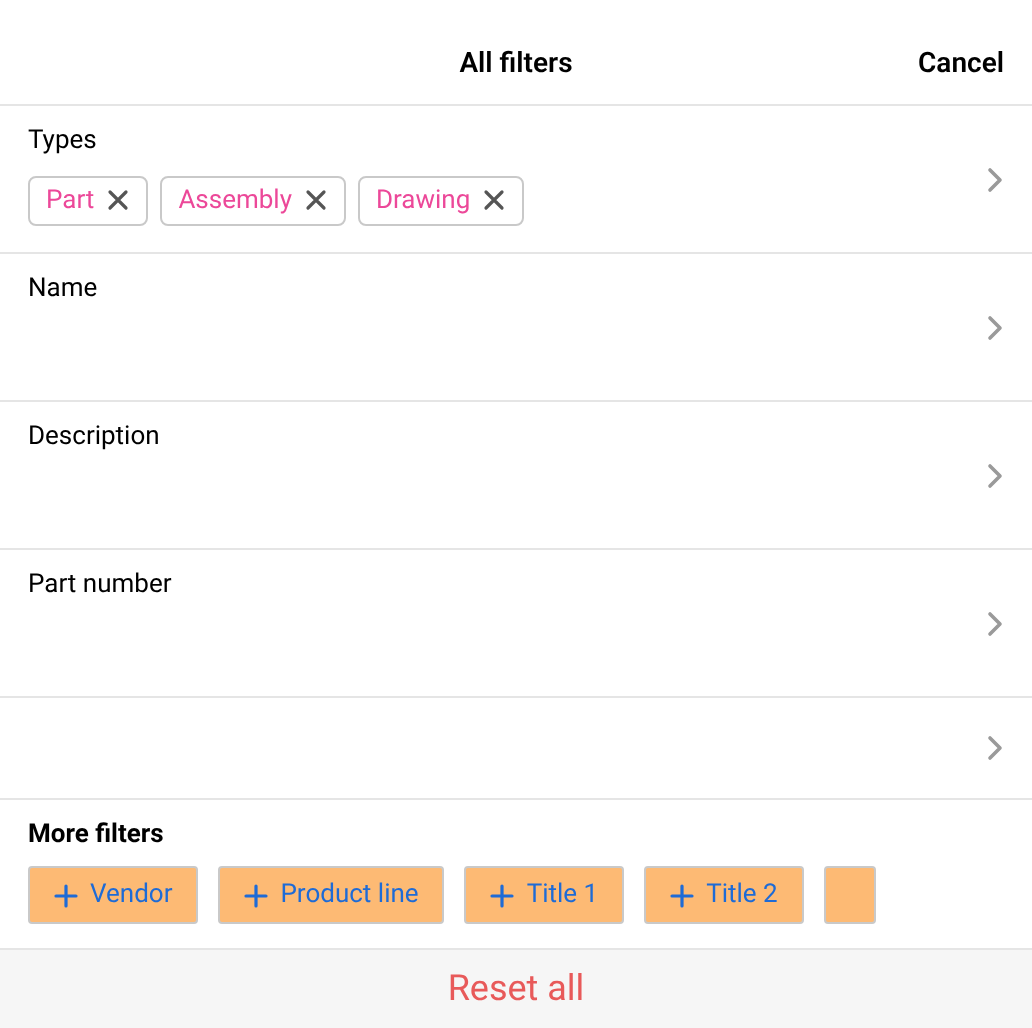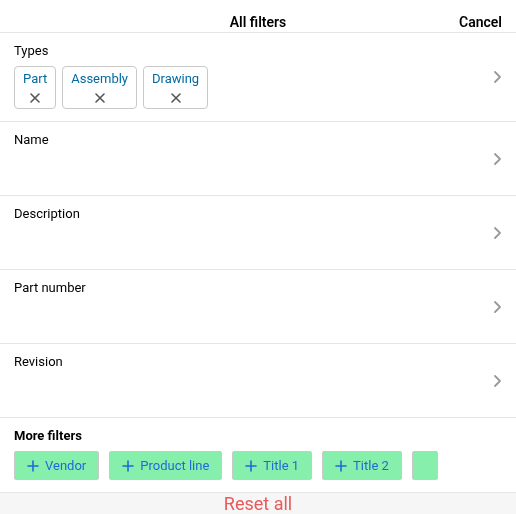--- a/index.html
+++ b/index.html
@@ -72,24 +72,23 @@
 
   
   .chip {
     display: inline-flex;
     align-items: center;
     gap: 6px;
     border: 1px solid #c9c9c9;
     border-radius: 4px;
     padding: 4px 8px;
     font-size: 13px;
-    color: #0369a1;
+    color: #ec4899;
     background: #fff;
     cursor: default;
-    flex-direction: column;
   }
   .chip .chip-x {
     color: #555;
     cursor: pointer;
     display: inline-flex;
   }
   .chip .chip-x svg { display: block; }
 
   
   .more-section {
@@ -110,21 +109,21 @@
   }
   .more-chip {
     display: inline-flex;
     align-items: center;
     gap: 6px;
     border: 1px solid #c9c9c9;
     border-radius: 2px;
     padding: 6px 12px;
     font-size: 13px;
     color: #1e6bd6;
-    background: #86efac;
+    background: #fdba74;
     cursor: pointer;
     flex: 0 0 auto;
   }
   .more-chip .plus { display: inline-flex; }
   .more-chip .plus svg { display: block; }
 
   .spacer { flex: 1 1 auto; }
 
   
   .footer {
@@ -206,21 +205,20 @@
   <div class="section-label">Part number</div>
   <div class="section-body"></div>
   <span class="chevron">
     <svg width="10" height="14" viewBox="0 0 10 14">
         <path d="M3 2 L8 7 L3 12" stroke="#9a9a9a" stroke-width="1.8" fill="none" stroke-linecap="round" stroke-linejoin="round"></path>
       </svg>
   </span>
 </div>
 
 <div class="section">
-  <div class="section-label">Revision</div>
   <div class="section-body"></div>
   <span class="chevron">
     <svg width="10" height="14" viewBox="0 0 10 14">
         <path d="M3 2 L8 7 L3 12" stroke="#9a9a9a" stroke-width="1.8" fill="none" stroke-linecap="round" stroke-linejoin="round"></path>
       </svg>
   </span>
 </div>
 
 <div class="more-section">
   <div class="more-label">More filters</div>

